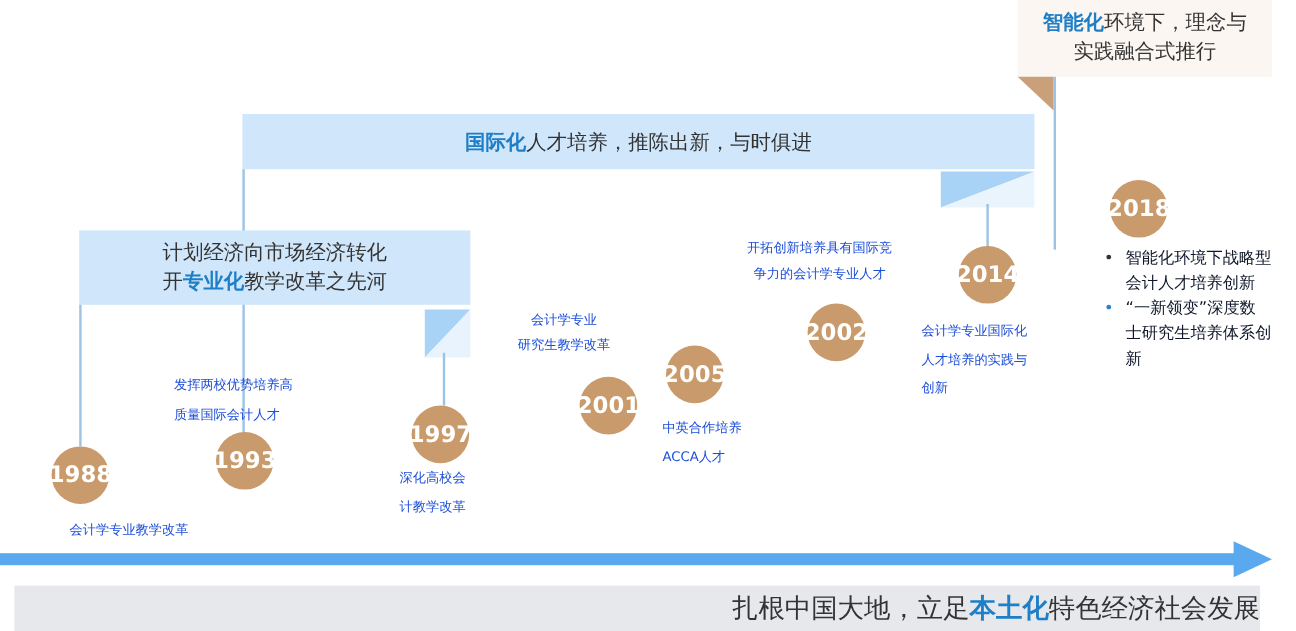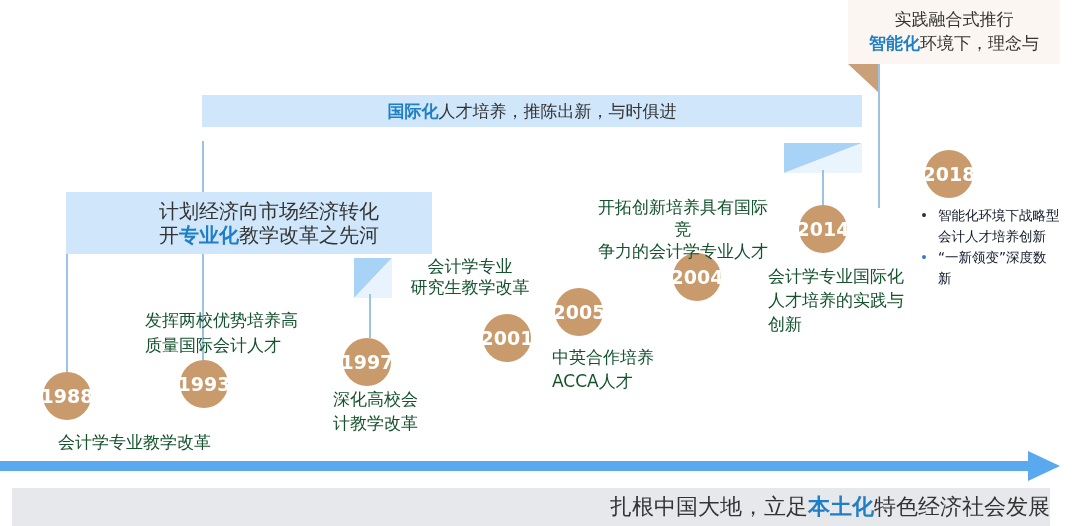--- a/index.html
+++ b/index.html
@@ -2,68 +2,68 @@
 <html><head>
 <meta charset="utf-8">
 <style>
   html,body{margin:0;padding:0;background:#ffffff;}
   body{width:1080px;height:526px;position:relative;overflow:hidden;font-family:"DejaVu Sans","Liberation Sans",sans-serif;color:#333;}
   .abs{position:absolute;}
   .vline{position:absolute;width:2px;background:#9cc3e4;}
   .banner{position:absolute;background:#cfe6fb;display:flex;align-items:center;justify-content:center;text-align:center;color:#333;}
   .hl{color:#1f7fc6;font-weight:bold;}
   .circle{position:absolute;border-radius:50%;background:#c99a6b;color:#fff;font-weight:bold;font-size:19px;display:flex;align-items:center;justify-content:center;font-family:"DejaVu Sans",sans-serif;}
-  .txt{position:absolute;font-size:17px;line-height:24px;color:#14532d;}
+  .txt{position:absolute;font-size:11px;line-height:24px;color:#1d4ed8;}
   .center{text-align:center;}
   .bullet-list{position:absolute;font-size:13.5px;line-height:21px;color:#0f172a;margin:0;padding:0;list-style:none;}
   .bullet-list li{position:relative;padding-left:18px;}
   .bullet-list li::before{content:"•";position:absolute;left:0;top:0;color:#333;}
   .bullet-list li.blue::before{color:#2f7fd1;}
 </style>
 </head>
 <body>
 
 <div class="abs" style="left:848px;top:0;width:212px;height:64px;background:#fbf6f1;text-align:center;font-size:17px;line-height:24px;padding-top:7px;box-sizing:border-box;">
-  <div>实践融合式推行</div>
   <div>
     <span class="hl">智能化</span><span>环境下，理念与</span>
   </div>
+  <div>实践融合式推行</div>
 </div>
 
 <div class="abs" style="left:848px;top:64px;width:0;height:0;border-top:28px solid #c9a07a;border-left:30px solid transparent;"></div>
 <div class="vline" style="left:878px;top:64px;height:144px;"></div>
 
-<div class="banner" style="left:202px;top:95px;width:660px;height:32px;font-size:17px;">
+<div class="banner" style="left:202px;top:95px;width:660px;height:46px;font-size:17px;">
   <span class="hl">国际化</span>
     <span>人才培养，推陈出新，与时俱进</span>
 </div>
 <div class="vline" style="left:202px;top:141px;height:240px;"></div>
 
 <div class="abs" style="left:784px;top:143px;width:0;height:0;border-top:30px solid #a9d2f7;border-right:78px solid transparent;"></div>
 <div class="abs" style="left:784px;top:143px;width:0;height:0;border-bottom:30px solid #e8f3fd;border-left:78px solid transparent;opacity:0.9;"></div>
 <div class="vline" style="left:822px;top:170px;height:40px;"></div>
 
-<div class="banner" style="left:66px;top:192px;width:326px;height:62px;font-size:20px;line-height:24px;flex-direction:column;padding-left:40px;">
+<div class="banner" style="left:66px;top:192px;width:326px;height:62px;font-size:17px;line-height:24px;flex-direction:column;">
   <div>计划经济向市场经济转化</div>
   <div>
     <span>开</span><span class="hl">专业化</span><span>教学改革之先河</span>
   </div>
 </div>
 <div class="vline" style="left:66px;top:254px;height:118px;"></div>
 
 <div class="abs" style="left:354px;top:258px;width:0;height:0;border-top:40px solid #a9d2f7;border-right:38px solid transparent;"></div>
 <div class="abs" style="left:354px;top:258px;width:0;height:0;border-bottom:40px solid #e8f3fd;border-left:38px solid transparent;"></div>
 <div class="vline" style="left:369px;top:294px;height:44px;"></div>
 
 <div class="circle" style="left:43px;top:372px;width:48px;height:48px;">1988</div>
 <div class="circle" style="left:180px;top:360px;width:48px;height:48px;">1993</div>
 <div class="circle" style="left:343px;top:338px;width:48px;height:48px;">1997</div>
 <div class="circle" style="left:468px;top:314px;width:48px;height:48px;margin-left:15px;">2001</div>
 <div class="circle" style="left:555px;top:288px;width:48px;height:48px;">2005</div>
-<div class="circle" style="left:673px;top:253px;width:48px;height:48px;">2004</div>
+<div class="circle" style="left:673px;top:253px;width:48px;height:48px;">2002</div>
 <div class="circle" style="left:799px;top:205px;width:48px;height:48px;">2014</div>
 <div class="circle" style="left:925px;top:150px;width:48px;height:48px;">2018</div>
 
 <div class="txt" style="left:58px;top:430px;">
   <div>会计学专业教学改革</div>
 </div>
 <div class="txt" style="left:145px;top:308px;line-height:25px;">
   <div>发挥两校优势培养高</div>
   <div>质量国际会计人才</div>
 </div>
@@ -88,20 +88,21 @@
   <div>人才培养的实践与</div>
   <div>创新</div>
 </div>
 <ul class="bullet-list" style="left:920px;top:205px;width:155px;">
   <li>
     <div>智能化环境下战略型</div>
     <div>会计人才培养创新</div>
   </li>
   <li class="blue">
     <div>“一新领变”深度数</div>
+    <div>士研究生培养体系创</div>
     <div>新</div>
   </li>
 </ul>
 
 <div class="abs" style="left:0;top:461px;width:1030px;height:10px;background:#5aa9ef;"></div>
 <div class="abs" style="left:1028px;top:451px;width:0;height:0;border-top:15px solid transparent;border-bottom:15px solid transparent;border-left:32px solid #5aa9ef;"></div>
 
 <div class="abs" style="left:12px;top:488px;width:1038px;height:38px;background:#e6e8ec;display:flex;align-items:center;justify-content:flex-end;font-size:22px;color:#333;">
   <span>扎根中国大地，立足</span>
     <span class="hl">本土化</span>

